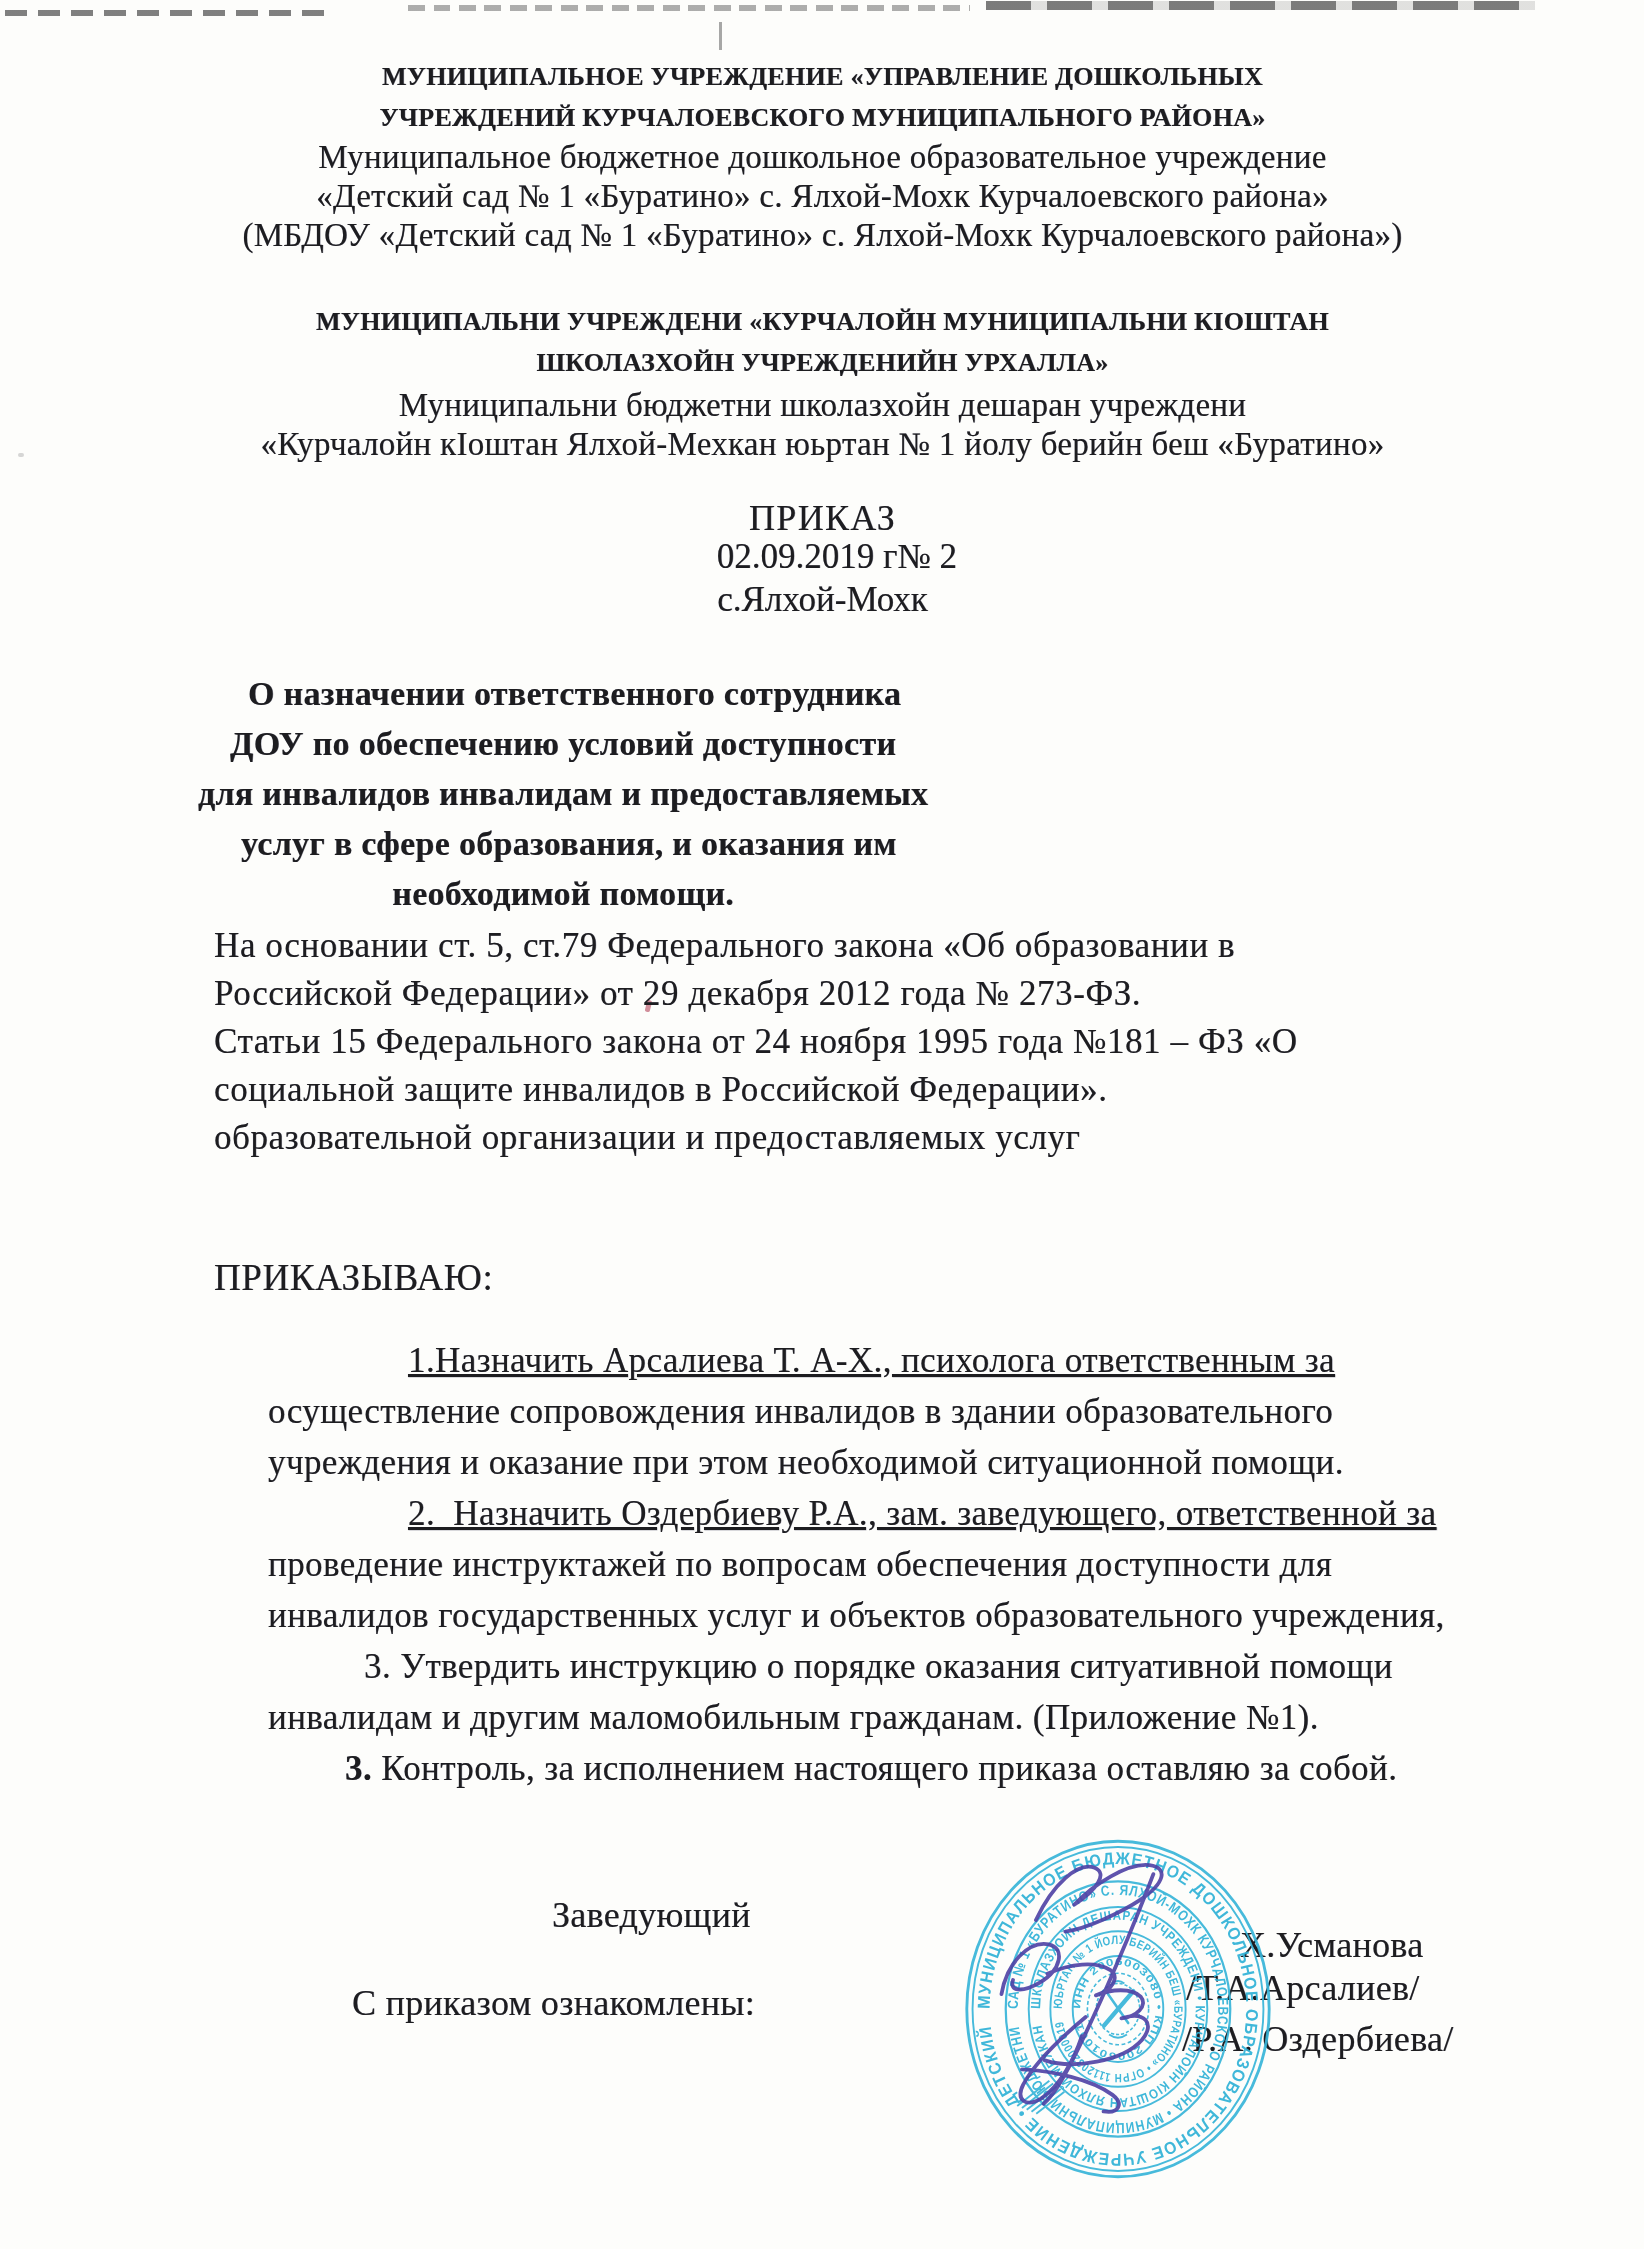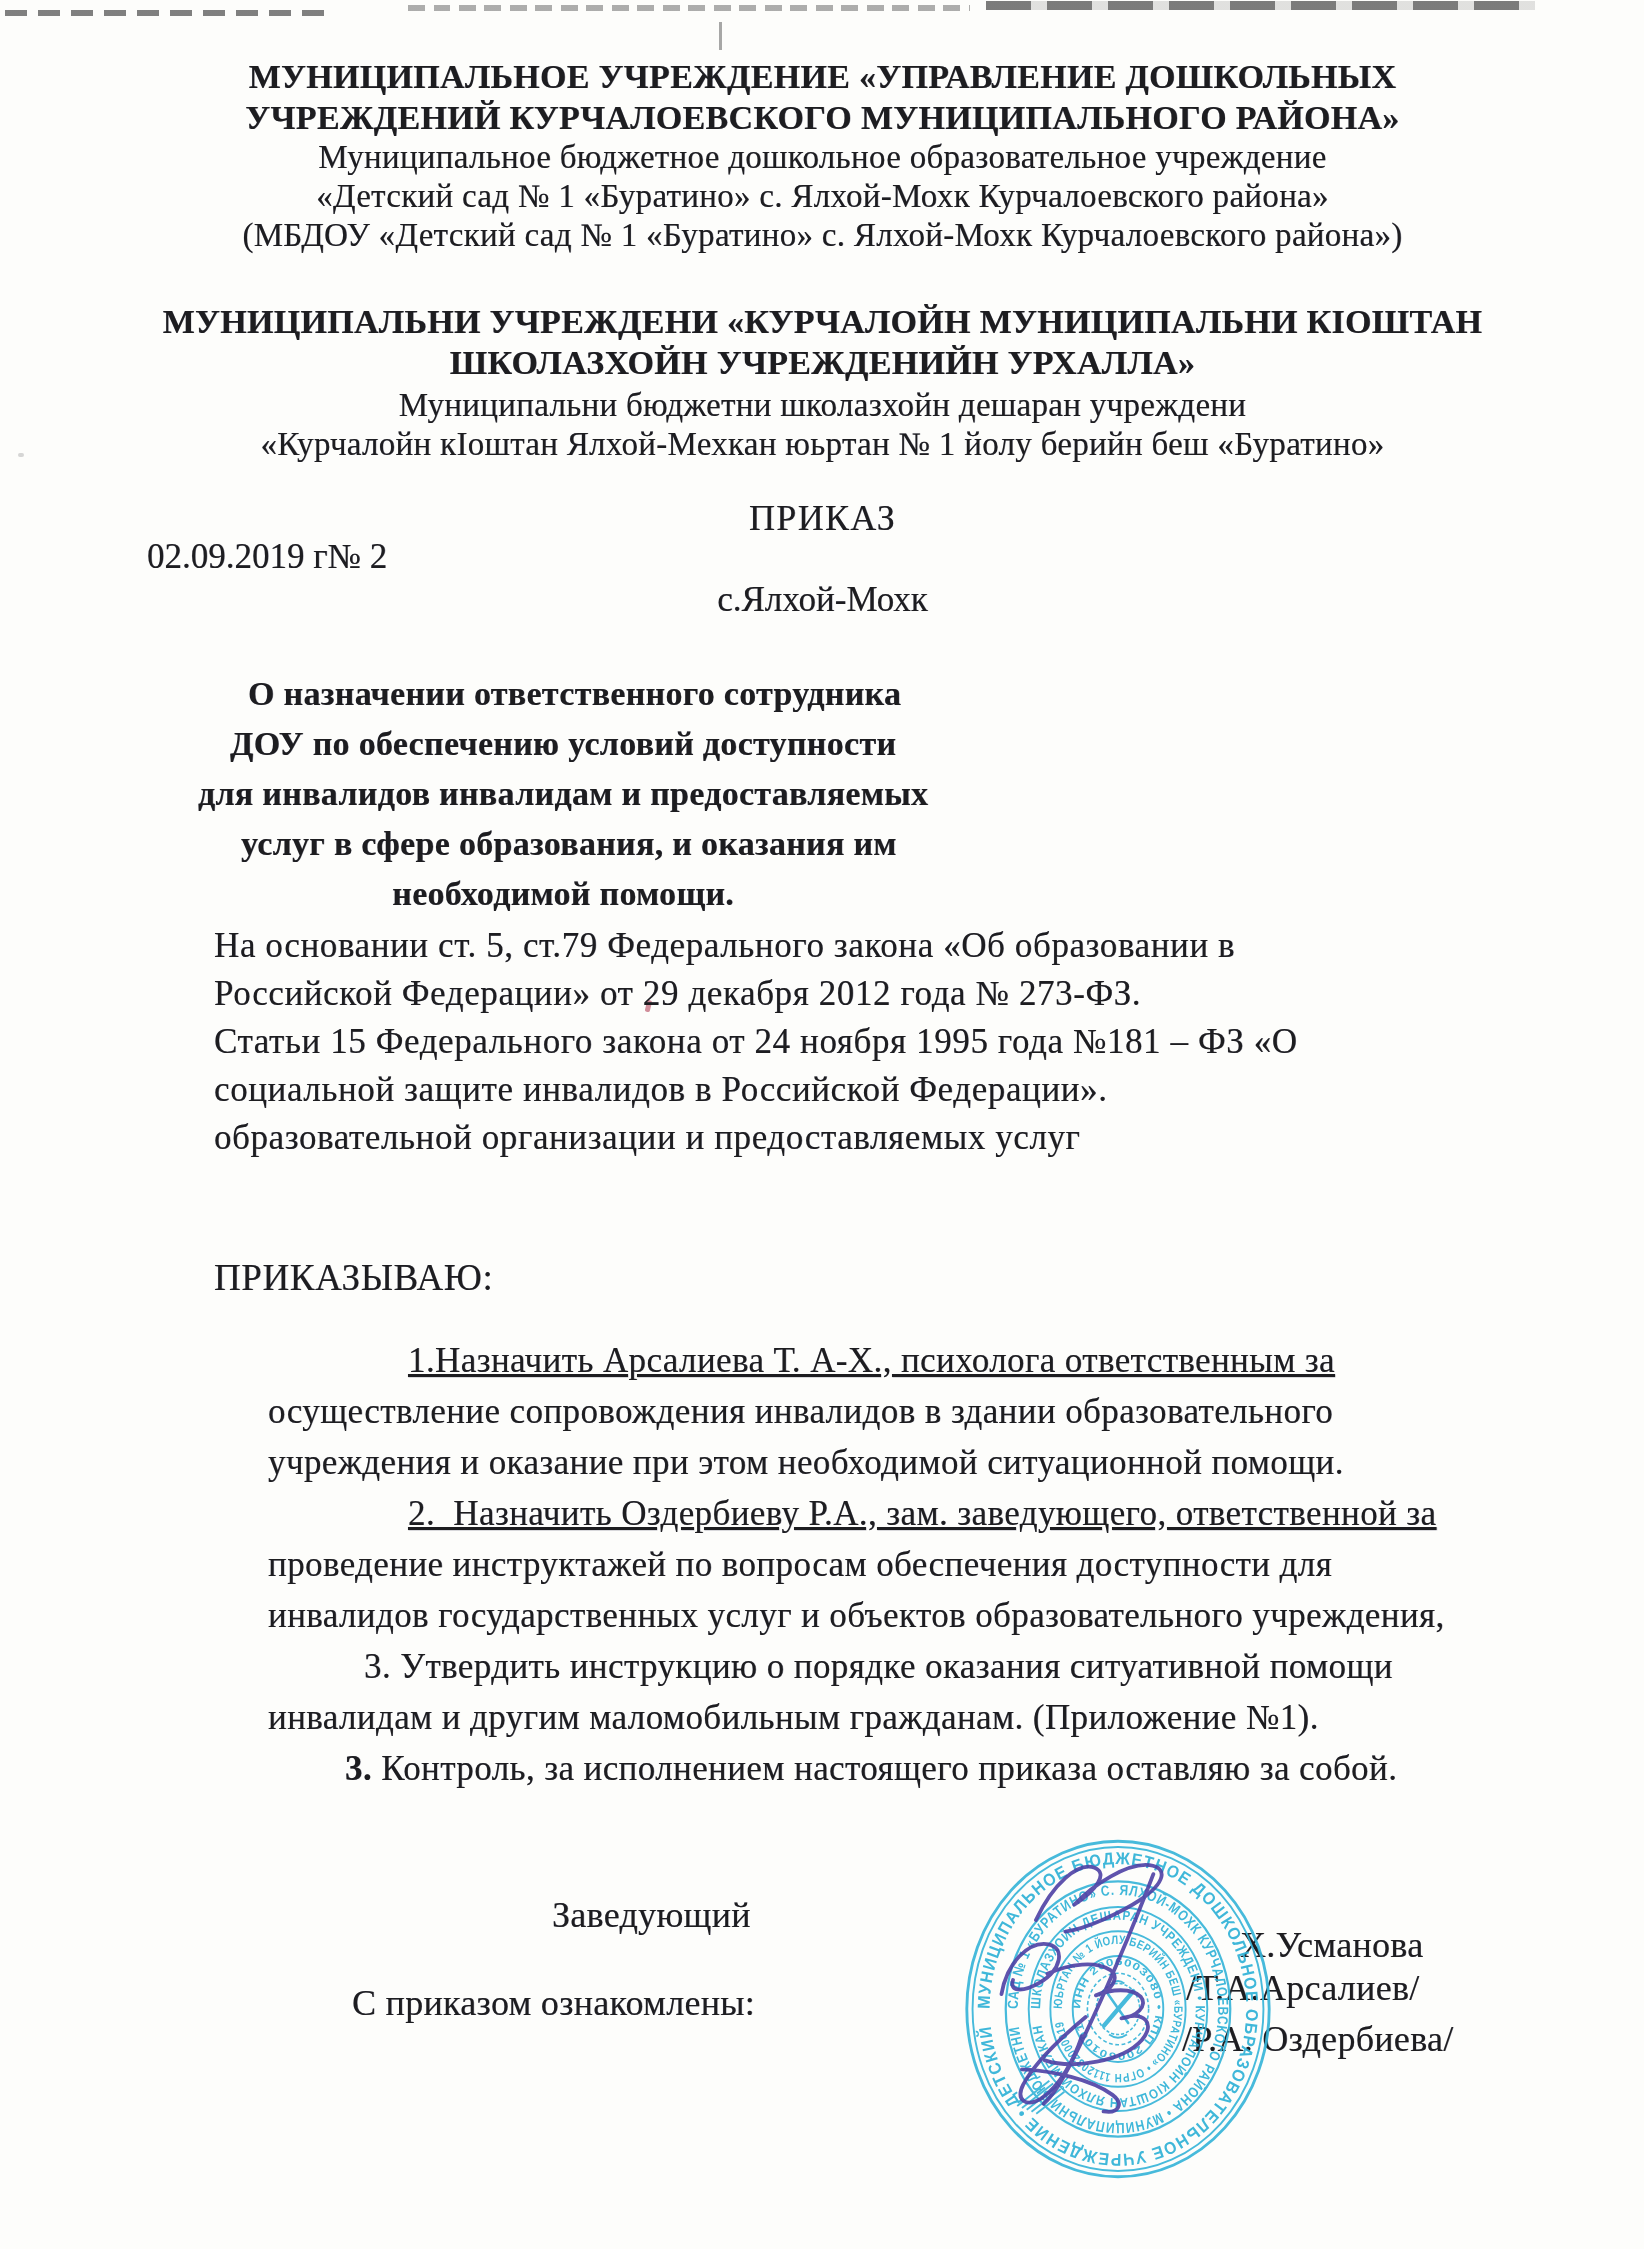--- a/index.html
+++ b/index.html
@@ -8,21 +8,21 @@
     width:1645px;height:2250px;
     background:#fdfdfb;
     overflow:hidden;
     font-family:"Liberation Serif","DejaVu Serif",serif;
     color:#1d1d20;
   }
   .abs{position:absolute;}
   .line{white-space:pre;}
   .center{left:0;right:0;text-align:center;}
   .scan-text{text-shadow:0.4px 0.4px 0.5px rgba(50,50,75,.45), -0.2px 0 0.3px rgba(70,70,100,.25);}
-  .hdr-bold{font-size:34px;font-weight:bold;line-height:41px;letter-spacing:0.3px;}
+  .hdr-bold{font-size:26px;font-weight:bold;line-height:41px;letter-spacing:0.3px;}
   .hdr-reg{font-size:33px;line-height:39px;letter-spacing:0.3px;}
   .order-title{font-size:36px;letter-spacing:1.3px;}
   .order-row{font-size:35px;}
   .subject{font-size:34px;font-weight:bold;line-height:50px;letter-spacing:0.3px;text-align:center;}
   .subject .ind-a{margin-left:23px;}
   .subject .ind-b{margin-left:11.5px;}
   .basis{font-size:35px;line-height:48px;letter-spacing:0.6px;}
   .command{font-size:37px;letter-spacing:0.6px;}
   .items{font-size:35px;line-height:51px;letter-spacing:0.4px;}
   .items .ml-220{margin-left:140px;text-decoration:underline;}
@@ -70,21 +70,21 @@
   <div class="abs center scan-text hdr-bold" style="top:301px;">
     <div class="line">МУНИЦИПАЛЬНИ УЧРЕЖДЕНИ «КУРЧАЛОЙН МУНИЦИПАЛЬНИ КІОШТАН</div>
     <div class="line">ШКОЛАЗХОЙН УЧРЕЖДЕНИЙН УРХАЛЛА»</div>
   </div>
   <div class="abs center scan-text hdr-reg" style="top:386px;">
     <div class="line">Муниципальни бюджетни школазхойн дешаран учреждени</div>
     <div class="line">«Курчалойн кІоштан Ялхой-Мехкан юьртан № 1 йолу берийн беш «Буратино»</div>
   </div>
 
   <div class="abs center scan-text order-title" style="top:497px;">ПРИКАЗ</div>
-  <div class="abs scan-text order-row" style="top:537px;left:147px;right:118px;display:flex;justify-content:flex-start;">
+  <div class="abs scan-text order-row" style="top:537px;left:147px;right:118px;display:flex;justify-content:center;">
     <span class="line">02.09.2019 г</span>
     <span class="line">№ 2</span>
   </div>
   <div class="abs center scan-text order-row" style="top:580px;">с.Ялхой-Мохк</div>
 
   <div class="abs scan-text subject" style="top:669px;left:198px;">
     <div class="line ind-a">О назначении ответственного сотрудника</div>
     <div class="line">ДОУ по обеспечению условий доступности</div>
     <div class="line">для инвалидов инвалидам и предоставляемых</div>
     <div class="line ind-b">услуг в сфере образования, и оказания им</div>

